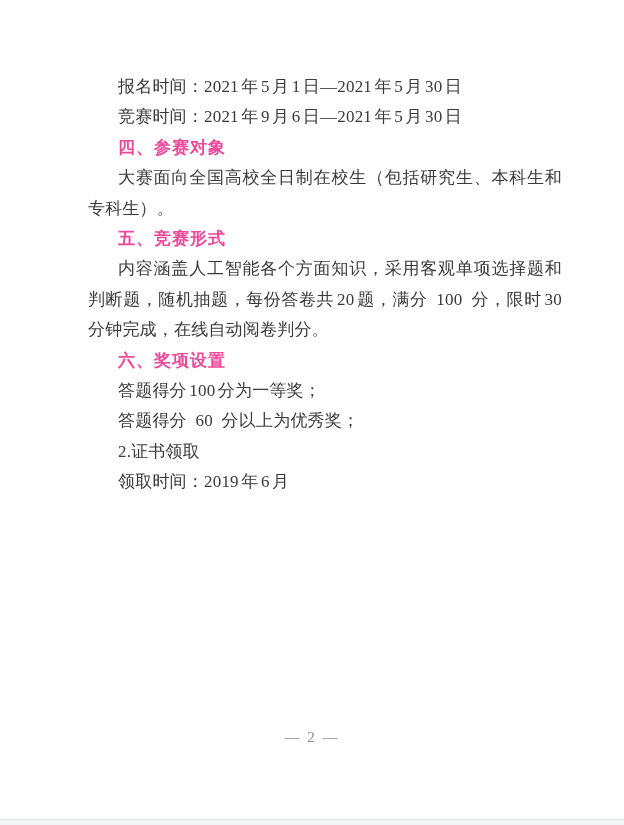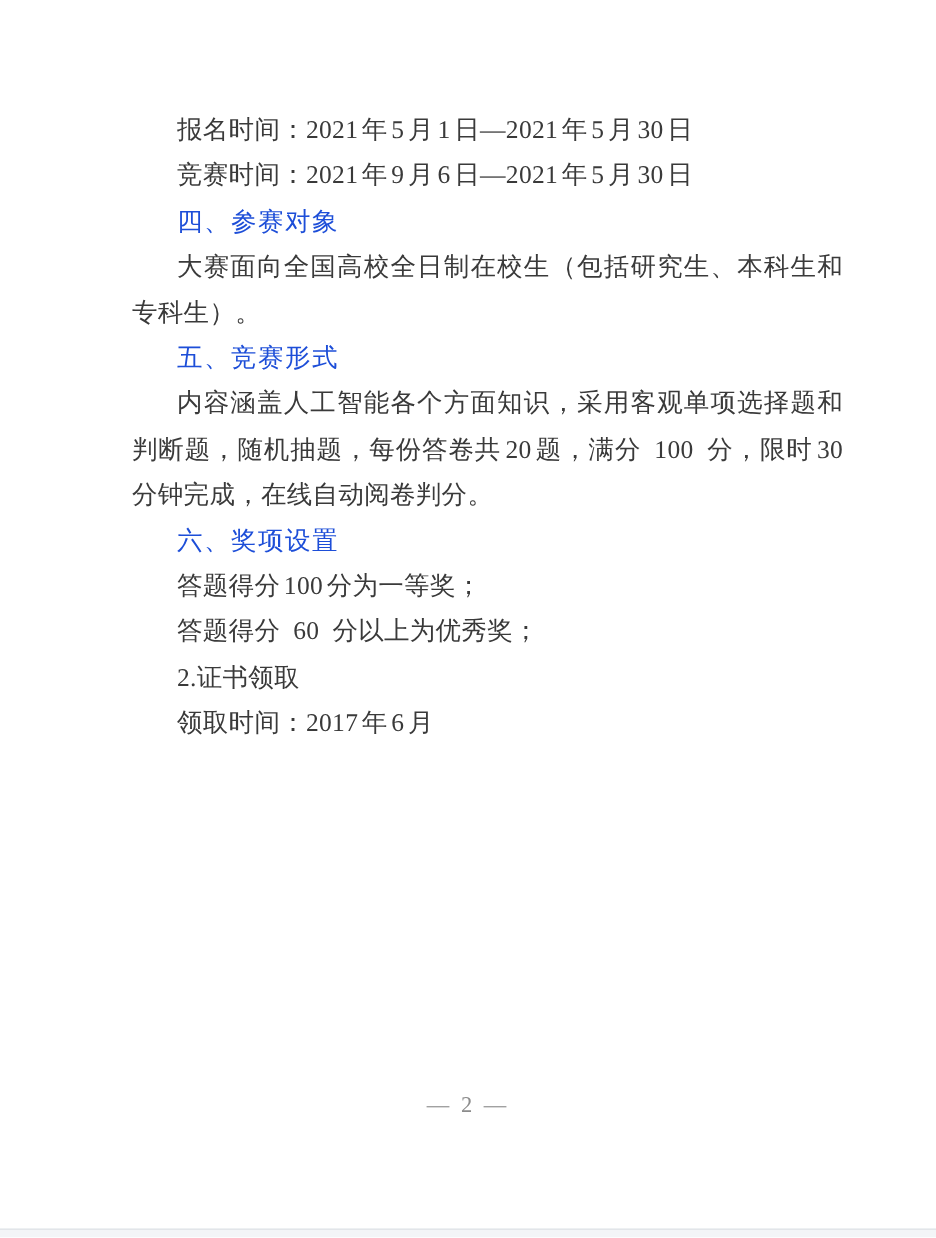--- a/index.html
+++ b/index.html
@@ -36,22 +36,22 @@
     letter-spacing: 0.2px;
     margin-top: 23px;
   }
   .doc-body p {
     margin: 0;
     padding: 0;
     text-indent: 30px;
   }
   .doc-body p.heading {
     font-family: "Liberation Sans", "DejaVu Sans", sans-serif;
-    font-weight: 400;
-    color: #1d4ed8;
+    font-weight: 700;
+    color: #ec4899;
     letter-spacing: 1px;
   }
   .page-footer {
     position: absolute;
     left: 0;
     top: 725px;
     width: 624px;
     text-align: center;
     font-family: "Liberation Serif", "DejaVu Serif", serif;
     font-size: 15px;
@@ -79,18 +79,18 @@
       <p class="body">报名时间：2021 年 5 月 1 日—2021 年 5 月 30 日</p>
       <p class="body">竞赛时间：2021 年 9 月 6 日—2021 年 5 月 30 日</p>
       <p class="heading">四、参赛对象</p>
       <p class="body">大赛面向全国高校全日制在校生（包括研究生、本科生和专科生）。</p>
       <p class="heading">五、竞赛形式</p>
       <p class="body">内容涵盖人工智能各个方面知识，采用客观单项选择题和判断题，随机抽题，每份答卷共 20 题，满分 100 分，限时 30 分钟完成，在线自动阅卷判分。</p>
       <p class="heading">六、奖项设置</p>
       <p class="body">答题得分 100 分为一等奖；</p>
       <p class="body">答题得分 60 分以上为优秀奖；</p>
       <p class="body">2.证书领取</p>
-      <p class="body">领取时间：2017 年 6 月</p>
+      <p class="body">领取时间：2019 年 6 月</p>
     </div>
     <div class="page-footer">— 2 —</div>
   </div>
   <div class="page-gap"></div>
 </div>
 
 </body></html>

